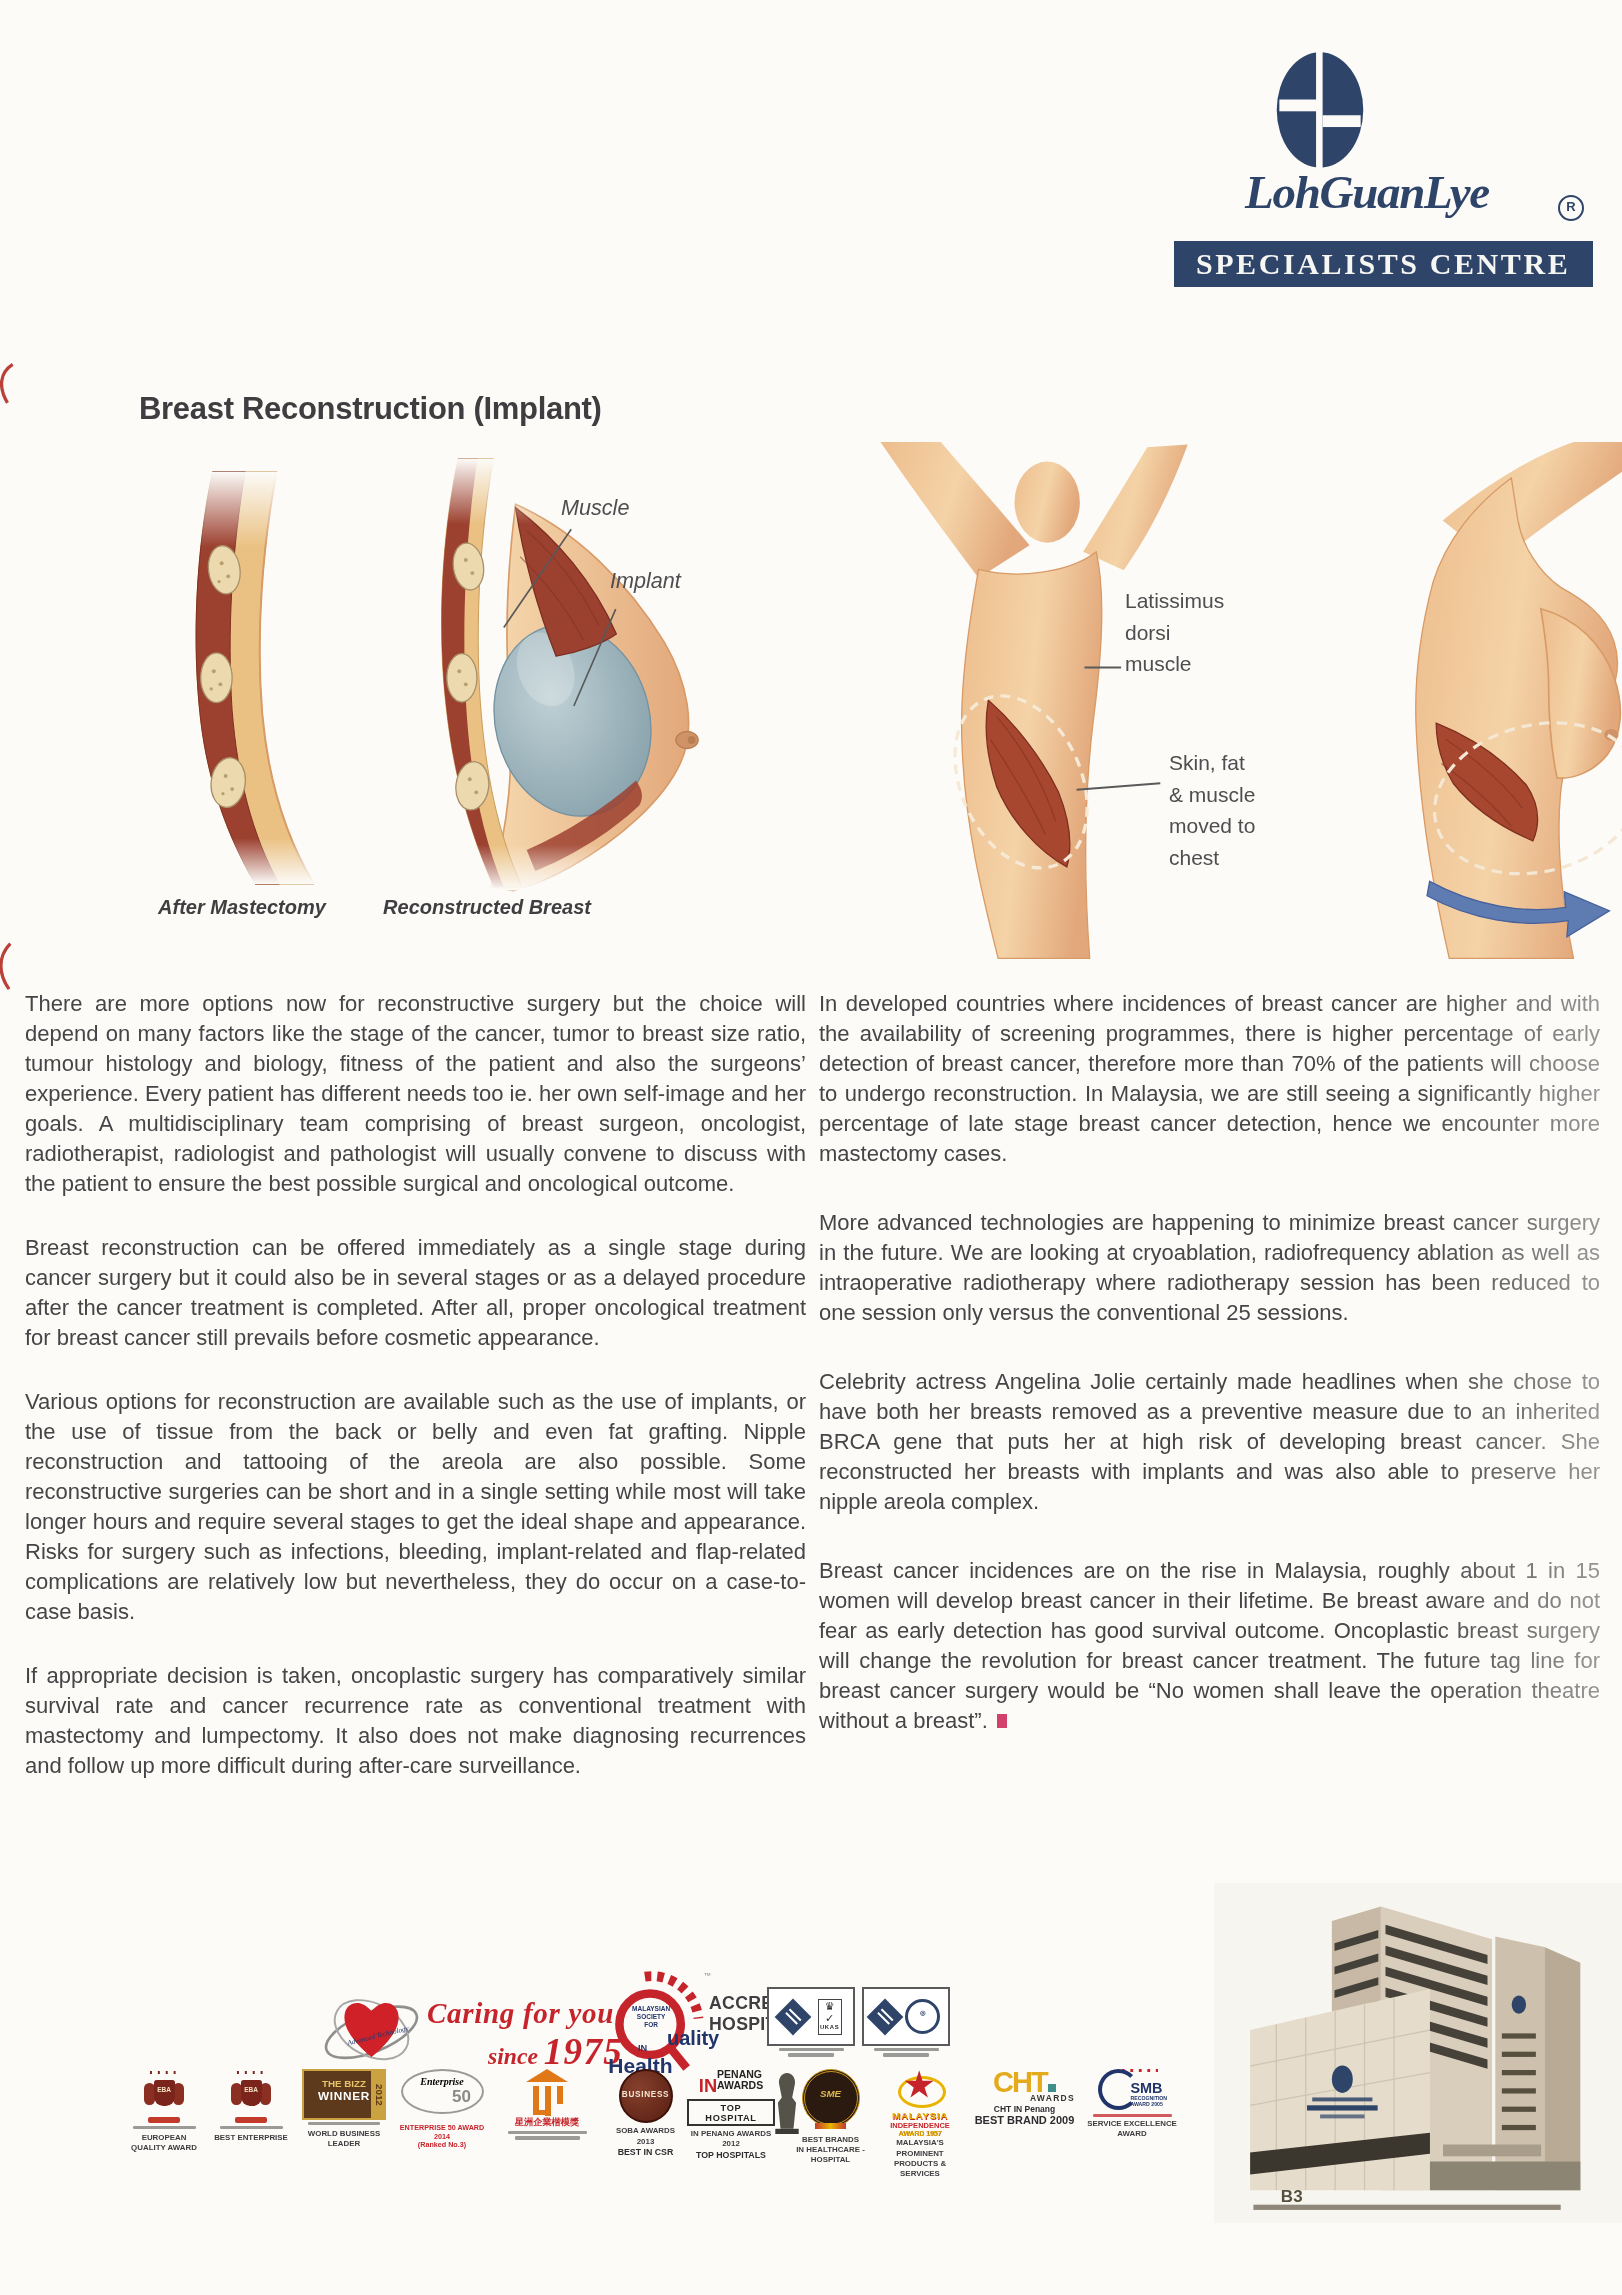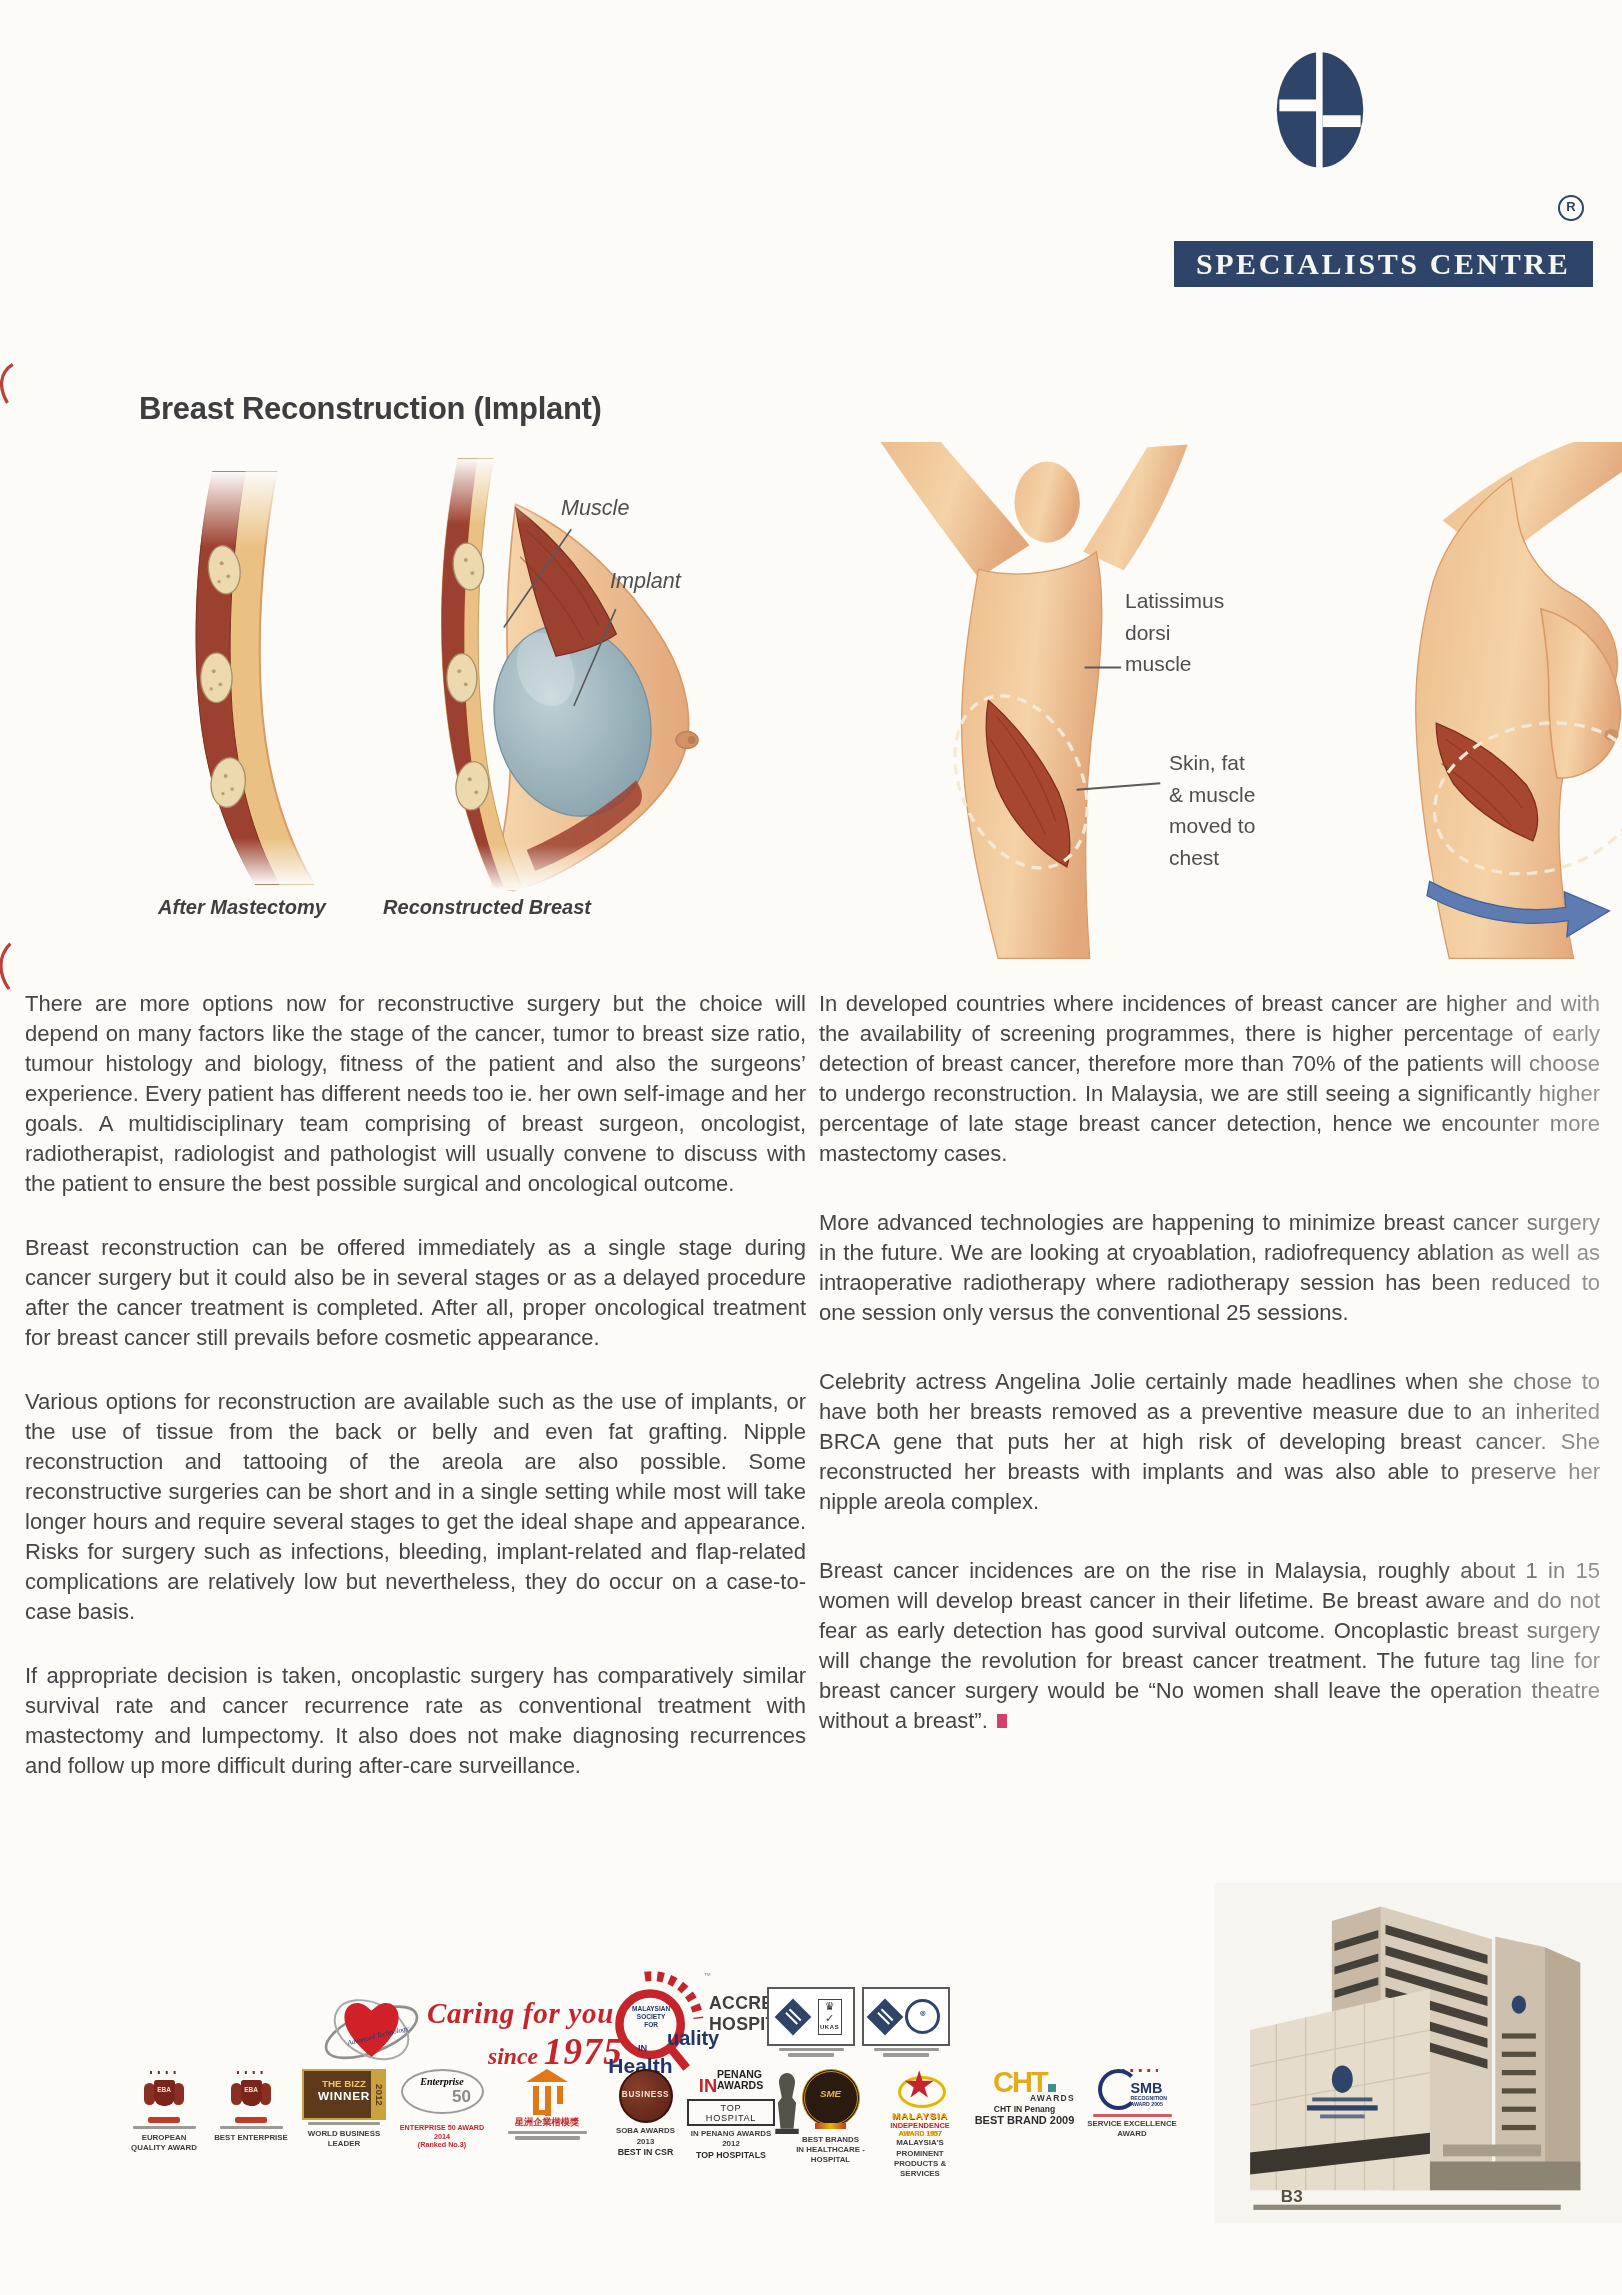--- a/index.html
+++ b/index.html
@@ -71,21 +71,21 @@
   .e50-red{font-size:7.2px;font-weight:bold;color:#c5242b;line-height:1.2;}
   .qi{width:47px;height:47px;margin:0 auto;position:relative;}
   .qi .roof{position:absolute;top:0;left:2.6px;width:0;height:0;border-left:21px solid transparent;
     border-right:21px solid transparent;border-bottom:13px solid #e07818;}
   .qi .b{position:absolute;background:#e07818;}
   .soba{width:50px;height:50px;margin:0 auto;border-radius:50%;
     background:radial-gradient(circle at 35% 35%,#86402c,#561d11);border:2px solid #3c120b;
     color:#f3e6d2;font-size:8.2px;font-weight:bold;letter-spacing:0.7px;line-height:47px;}
   .pen-in{color:#c5242b;font-weight:bold;font-size:18.3px;}
   .pen-bk{color:#222;font-weight:bold;font-size:10.5px;line-height:1.05;display:inline-block;text-align:left;vertical-align:2.6px;}
-  .pen-box{display:inline-block;border:2px solid #333;color:#222;font-weight:normal;font-size:9.2px;
+  .pen-box{display:inline-block;border:2px solid #333;color:#222;font-weight:bold;font-size:9.2px;
     padding:1.3px 5.2px;margin-top:2.6px;letter-spacing:0.7px;}
   .smeb{width:52px;height:52px;margin:0 auto;border-radius:50%;border:3.9px double #c9971f;
     background:#2a1a10;color:#e3b84e;font-size:9.8px;font-weight:bold;font-style:italic;line-height:44px;position:relative;}
   .smeb:after{content:"";position:absolute;left:10.5px;right:10.5px;bottom:-5.2px;height:6.5px;background:linear-gradient(90deg,#c23a2a,#e8b400,#c23a2a);}
   .star{width:63px;height:41px;margin:0 auto;position:relative;}
   .star .burst{position:absolute;left:15.7px;top:1.3px;width:30px;height:30px;background:#c5242b;
     clip-path:polygon(50% 0,61% 35%,98% 35%,68% 57%,79% 91%,50% 70%,21% 91%,32% 57%,2% 35%,39% 35%);}
   .star .ring{position:absolute;left:9.2px;top:6.5px;width:42px;height:26px;border:3.3px solid #e8b400;border-radius:50%;}
   .mly1{font-size:9.8px;font-weight:bold;color:#e8b400;text-shadow:0.7px 0.7px 0 #c5242b;letter-spacing:0.7px;}
   .mly2{font-size:7.5px;font-weight:bold;color:#c5242b;}
@@ -122,20 +122,21 @@
     <path d="M22,4 C2,24 4,52 20,74" stroke="#bb4038" stroke-width="5" fill="none"></path>
   </svg>
 
   <div class="abs" style="left:1171px;top:39px;width:425px;height:255px;">
     <svg class="abs" style="left:103px;top:11.8px;" width="92" height="118" viewBox="0 0 140 180">
       <ellipse cx="70" cy="90" rx="66" ry="88" fill="#2e4468"></ellipse>
       <rect x="64" y="0" width="10" height="180" fill="#fcfbf8"></rect>
       <rect x="8" y="74" width="58" height="18" fill="#fcfbf8"></rect>
       <rect x="74" y="98" width="58" height="18" fill="#fcfbf8"></rect>
     </svg>
+    <div class="abs" id="brand-script" style="left:13px;top:126px;">LohGuanLye</div>
     <div class="abs" id="brand-reg" style="left:387px;top:156px;">R</div>
     <div class="abs" id="brand-banner" style="left:2.6px;top:202px;">
       <span>SPECIALISTS CENTRE</span>
     </div>
   </div>
 
   <div class="abs" id="page-title" style="left:139px;top:391px;">Breast Reconstruction (Implant)</div>
 
   <div class="abs" style="left:147px;top:452px;width:563px;height:504px;">
     <svg width="563" height="504" viewBox="0 0 860 770">

